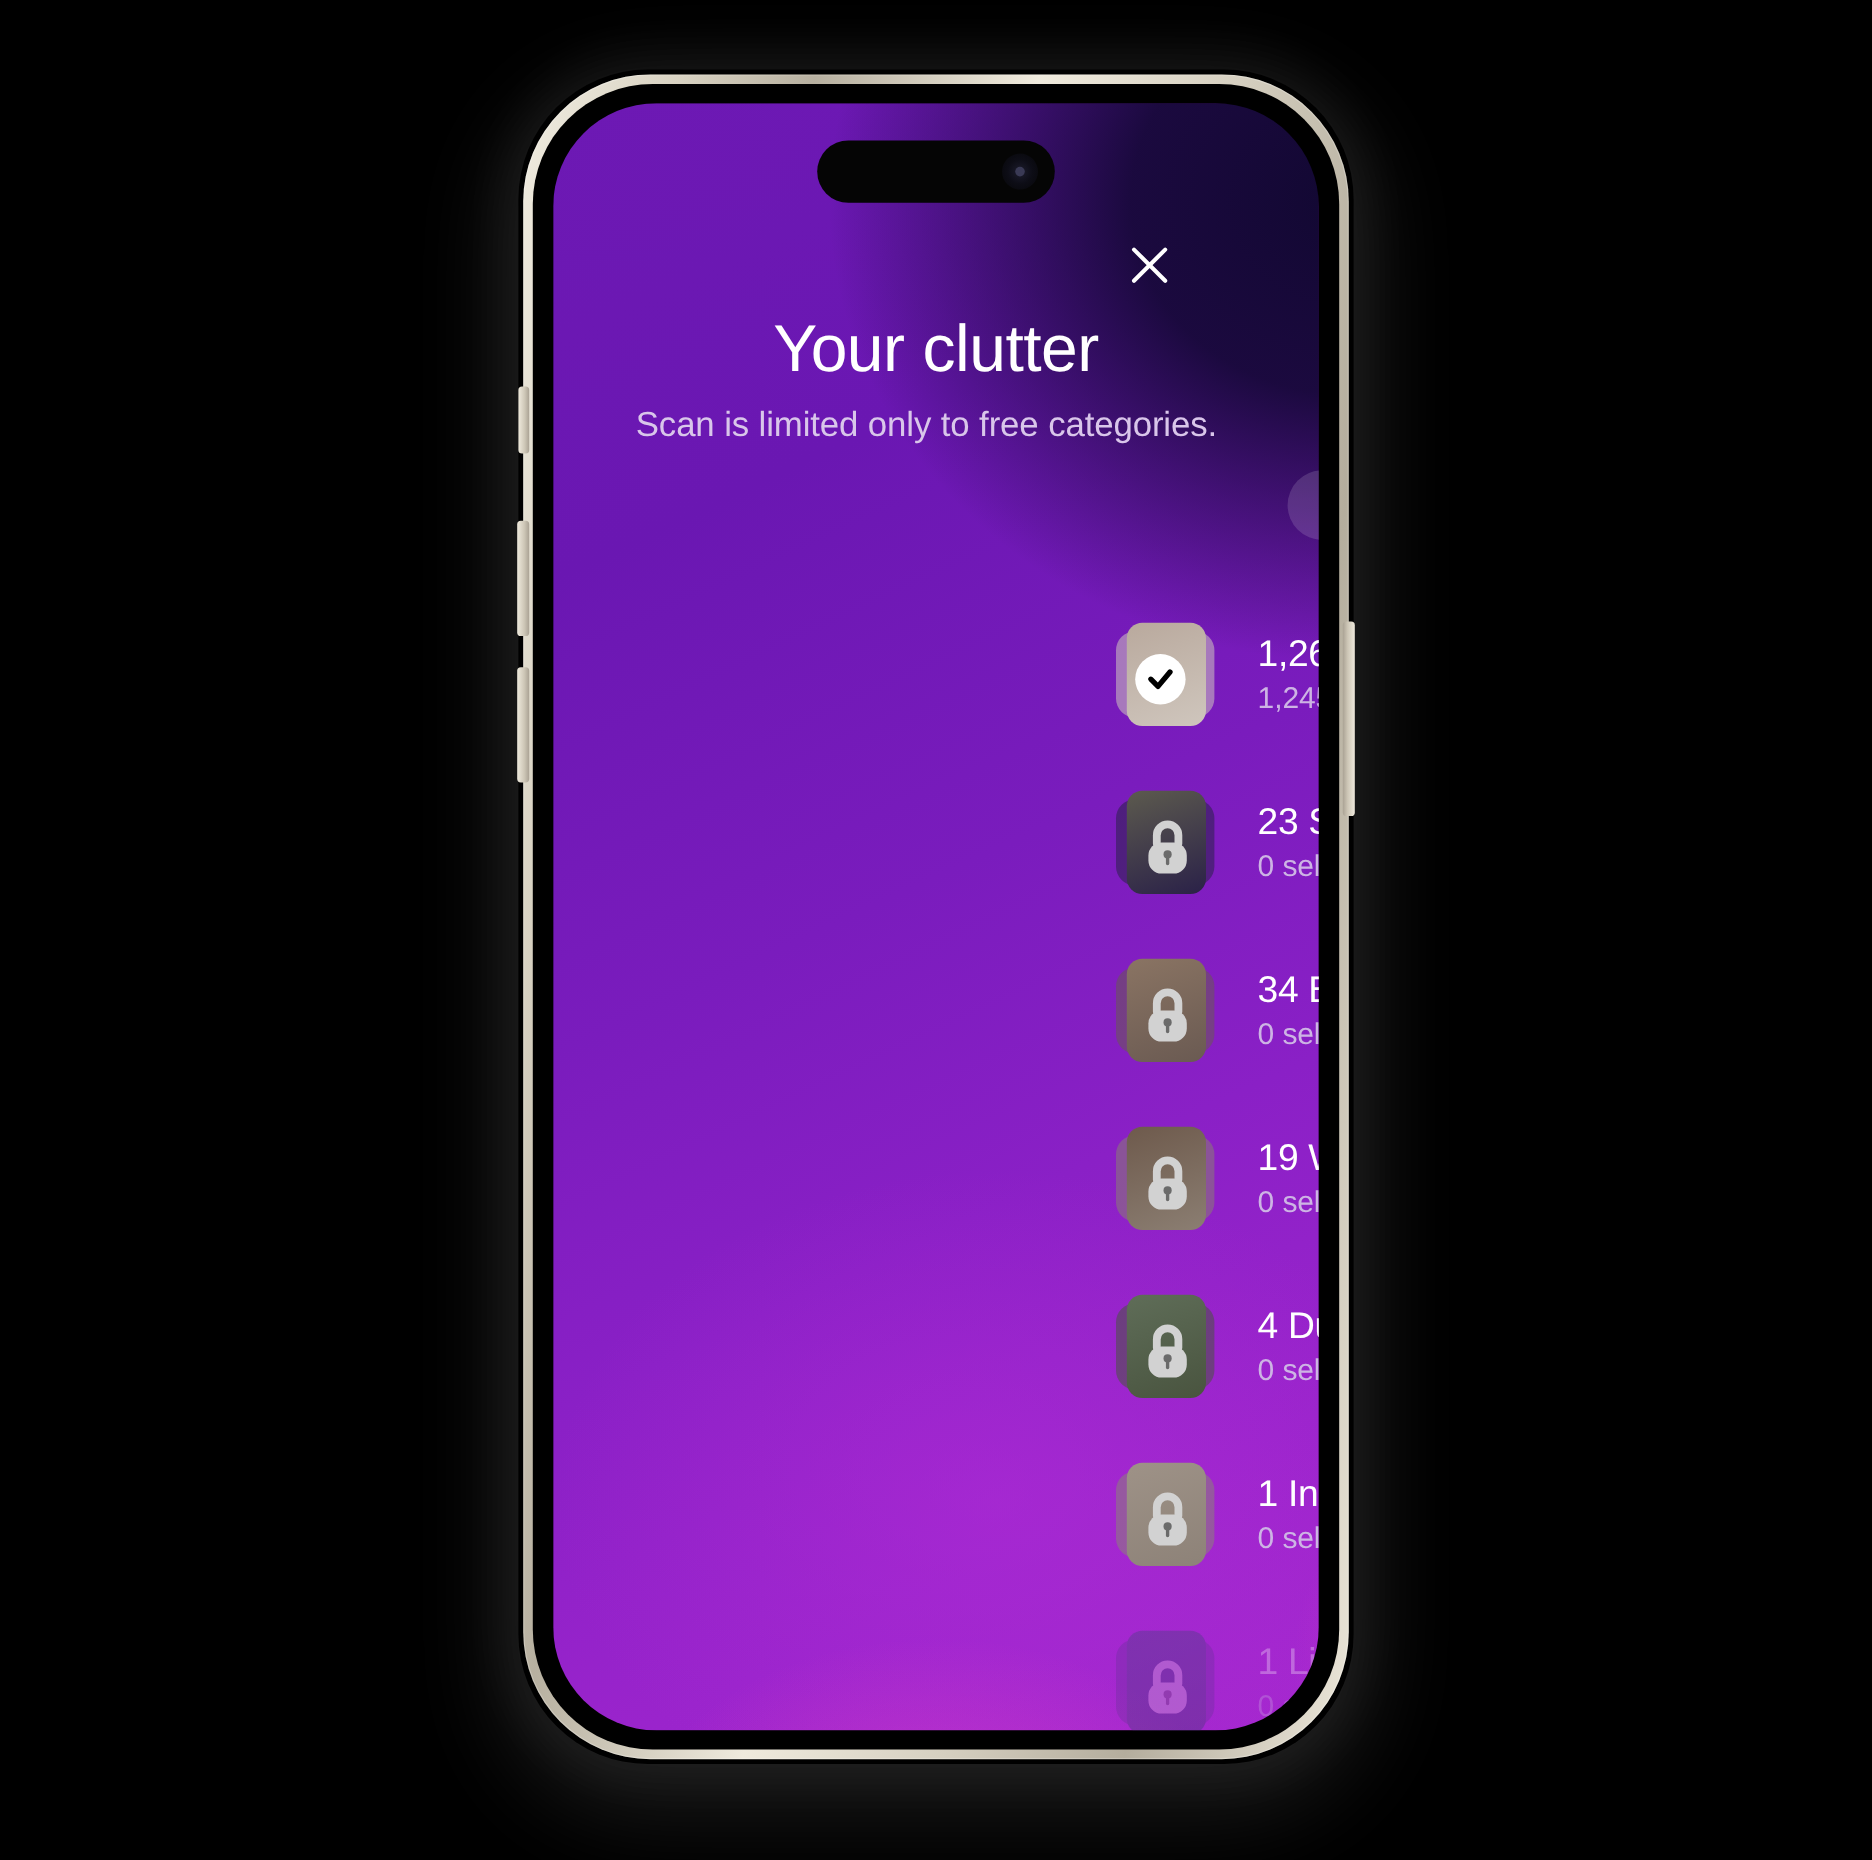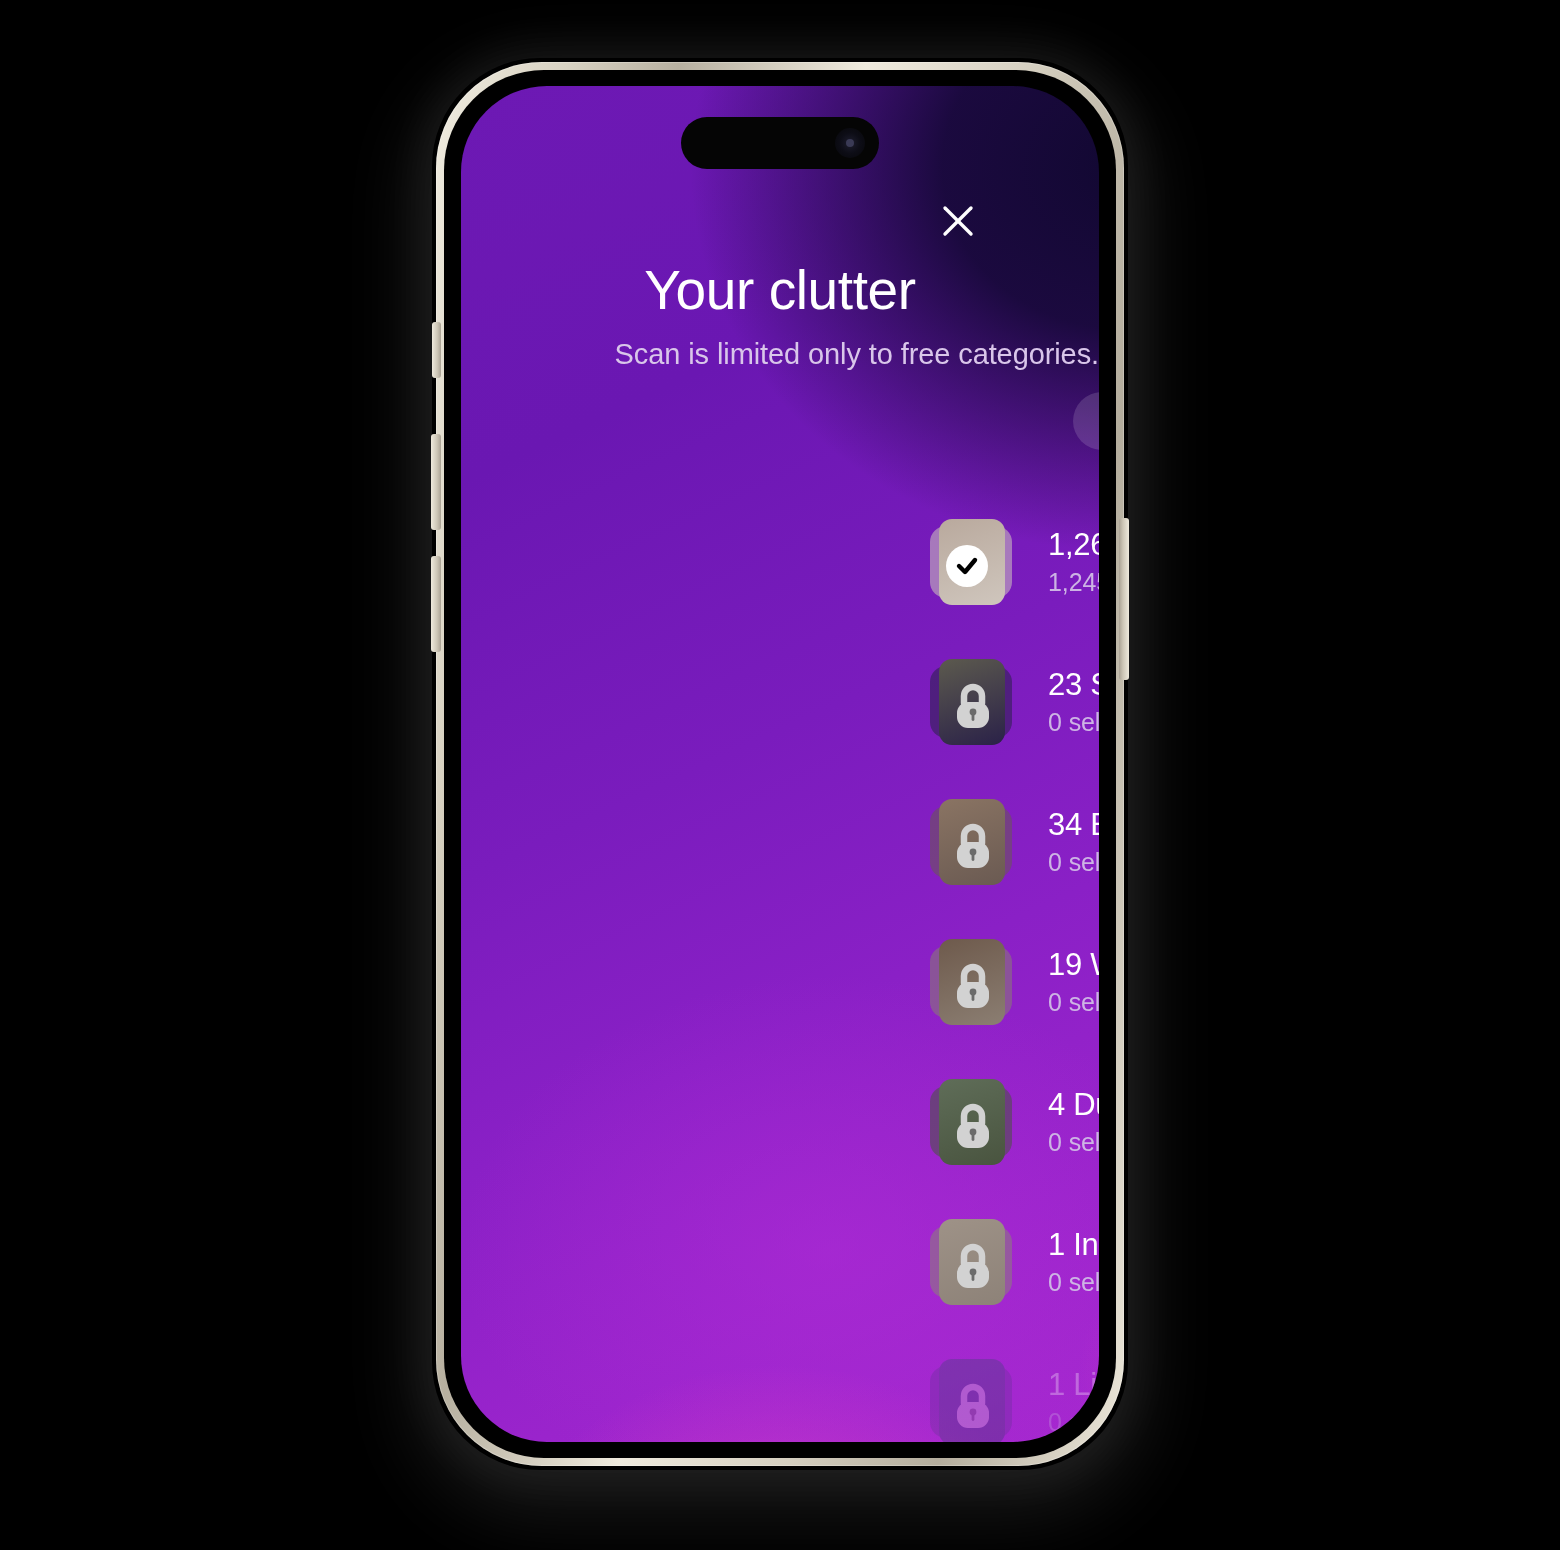--- a/index.html
+++ b/index.html
@@ -67,21 +67,21 @@
   .close-btn{
     position:absolute;left:476px;top:114px;width:42px;height:42px;cursor:pointer;z-index:30;
   }
   .close-btn svg{display:block;}
 
   .title{
     position:absolute;left:0;right:0;top:172px;text-align:center;
     font-size:55px;font-weight:400;color:#ffffff;letter-spacing:-0.4px;
   }
   .subtitle{
-    position:absolute;left:0;right:0;top:252px;text-align:right;
+    position:absolute;left:0;right:16px;top:252px;text-align:center;
     font-size:29px;font-weight:400;color:#d9c6ea;letter-spacing:-0.1px;
   }
   .upgrade-btn{
     position:absolute;left:612px;top:306px;width:338px;height:58px;
     border-radius:29px;background:rgba(255,255,255,0.14);
     display:flex;align-items:center;justify-content:center;cursor:pointer;
     font-size:28px;font-weight:700;color:#ffffff;letter-spacing:-0.2px;
   }
 
   

